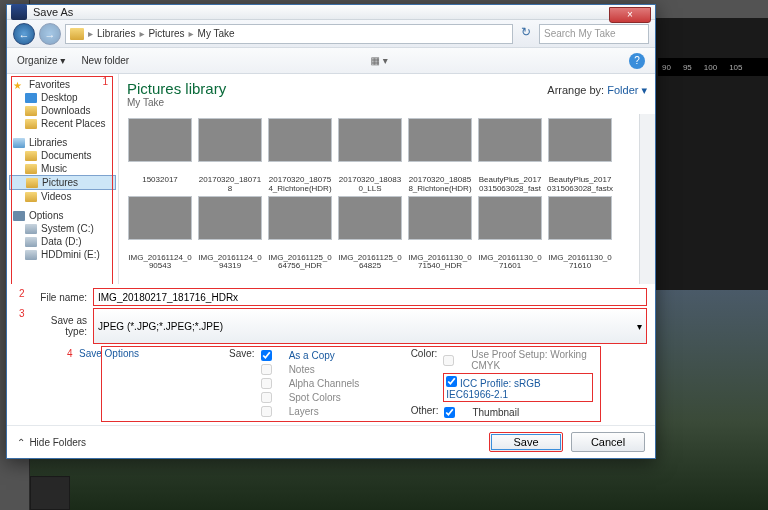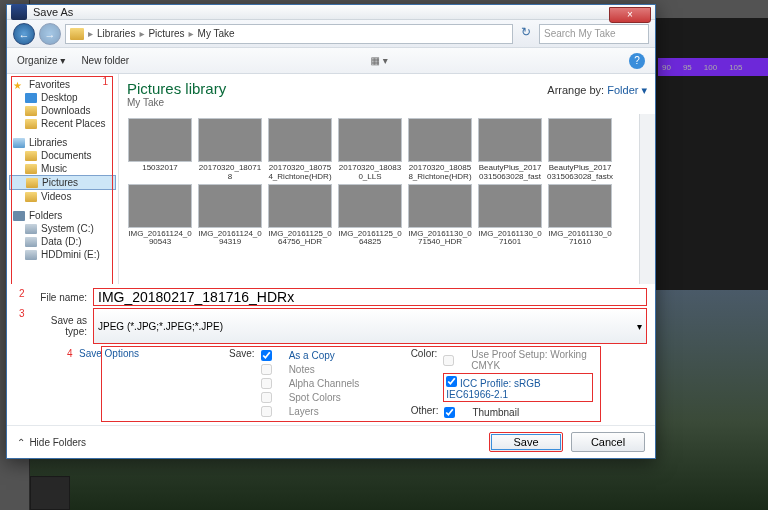--- a/index.html
+++ b/index.html
@@ -1,20 +1,20 @@
 <!DOCTYPE html>
 <html><head>
 <meta charset="utf-8">
 <style>
   * { box-sizing: border-box; margin: 0; padding: 0; font-family: "Segoe UI", Tahoma, sans-serif; }
   body { width: 768px; height: 510px; background: #1a1a1a; overflow: hidden; position: relative; }
   
   .ps-toolbar { position: absolute; left: 0; top: 0; width: 30px; height: 510px; background: #535353; border-right: 1px solid #2a2a2a; }
   .ps-menu { position: absolute; left: 30px; top: 0; right: 0; height: 18px; background: #535353; }
-  .ps-right { position: absolute; right: 0; top: 58px; width: 110px; height: 18px; background: #6d28d9; font-size: 8px; color: #aaa; display: flex; align-items: center; gap: 12px; padding-left: 4px; }
+  .ps-right { position: absolute; right: 0; top: 58px; width: 110px; height: 18px; background: #000000; font-size: 8px; color: #aaa; display: flex; align-items: center; gap: 12px; padding-left: 4px; }
   .ps-ruler { position: absolute; left: 30px; top: 476px; width: 40px; height: 34px; background: #282828; border: 1px solid #1a1a1a; }
   
   .dialog { position: absolute; left: 6px; top: 4px; width: 650px; height: 455px; background: #fff; border: 1px solid #3b6ea5; box-shadow: 0 4px 18px rgba(0,0,0,0.5); display: flex; flex-direction: column; }
   
   .titlebar { height: 15px; background: linear-gradient(#fdfdfd,#e8ecf0); display: flex; align-items: center; padding: 0 4px; border-bottom: 1px solid #cfd6dc; position: relative; }
   .titlebar .icon { width: 16px; height: 16px; background: linear-gradient(#2a4b8d,#1a2d55); border-radius: 2px; margin-right: 6px; }
   .titlebar .title { font-size: 11px; color: #222; }
   .titlebar .close { position: absolute; right: 4px; top: 2px; width: 42px; height: 16px; background: linear-gradient(#e07a7a,#c83a3a); border: 1px solid #8b2a2a; border-radius: 0 0 3px 3px; color: #fff; text-align: center; font-size: 10px; line-height: 14px; }
   
   .navrow { height: 28px; background: linear-gradient(#f6f8fb,#e8ecf2); display: flex; align-items: center; padding: 0 6px; gap: 4px; border-bottom: 1px solid #d5dbe2; }
@@ -49,35 +49,35 @@
   .main { flex: 1; display:flex; flex-direction:column; min-width:0; }
   .main-head { padding: 6px 8px; display:flex; align-items: baseline; }
   .main-head h2 { font-size: 15px; font-weight: normal; color: #0a6a3a; }
   .main-head .sub { font-size: 10px; color: #666; }
   .main-head .arrange { margin-left:auto; font-size:11px; color:#333; }
   .main-head .arrange b { color:#1a5aa0; font-weight:normal; }
   
   .thumbs { flex:1; overflow:hidden; padding: 4px 8px; display:flex; flex-wrap:wrap; align-content:flex-start; gap:2px 4px; }
   .thumb { width: 66px; display:flex; flex-direction:column; align-items:center; }
   .thumb .img { width:64px; height:44px; border:1px solid #c0c6cc; background:#888; }
-  .thumb .lbl { font-size:8px; color:#333; text-align:center; line-height:1.1; margin-top:2px; overflow:hidden; max-height:18px; word-break:break-all; }
+  .thumb .lbl { font-size:8px; color:#333; text-align:center; line-height:1.1; margin-top:14px; overflow:hidden; max-height:18px; word-break:break-all; }
   .scrollbar { width:16px; background:#f0f2f4; border-left:1px solid #d8dce0; }
   .main-row { display:flex; flex:1; min-height:0; }
   
   
   .t-sky { background: linear-gradient(#cfe3ee 40%,#4a6a3a 40%); }
   .t-sun { background: linear-gradient(#f5d28a 40%,#3a3a2a 40%); }
   .t-cloud { background: linear-gradient(#b8c8d4 40%,#5a6a6a 40%); }
   .t-grn { background: linear-gradient(#9ab8c8 40%,#3a6a2a 40%); }
   .t-dark { background: linear-gradient(#8a9aa8 40%,#2a3a2a 40%); }
   
   .bottom { padding: 2px 8px 6px 28px; font-size: 10px; position:relative; }
   .frow { display:flex; align-items:center; margin:2px 0; }
   .flabel { width:58px; text-align:right; padding-right:6px; color:#333; }
-  .finput { flex:1; height:18px; border:1px solid #abb3bc; background:#fff; padding:0 4px; font-size:14px; }
+  .finput { flex:1; height:18px; border:1px solid #abb3bc; background:#fff; padding:0 4px; font-size:10px; }
   .fselect { flex:1; height:36px; border:1px solid #abb3bc; background:linear-gradient(#fff,#ebeff3); padding:0 4px; font-size:10px; display:flex; align-items:center; }
   .frow .annot { border:1.5px solid #e62e2e; }
   .numlabel { position:absolute; left:12px; color:#e62e2e; font-size:10px; }
   
   .opts { display:flex; margin-top:4px; font-size:10px; position:relative; }
   .opts .annot4 { position:absolute; left:66px; top:-2px; width:500px; height:76px; border:1.5px solid #e62e2e; pointer-events:none; }
   .opts-link { color:#1a5aa0; margin-left:44px; }
   .opts-col2 { width:130px; }
   .opts-col3 { width:150px; }
   .opts-head { color:#333; text-align:center; padding-right:6px; }
@@ -181,21 +181,21 @@
             <span>Pictures</span>
           </div>
         <div class="tree-item">
             <span class="ico folder"></span>
             <span>Videos</span>
           </div>
       </div>
       <div class="tree-group">
         <div class="tree-head">
             <span class="ico comp"></span>
-            <span>Folders</span>
+            <span>Options</span>
           </div>
         <div class="tree-item">
             <span class="ico drive"></span>
             <span>System (C:)</span>
           </div>
         <div class="tree-item">
             <span class="ico drive"></span>
             <span>Data (D:)</span>
           </div>
         <div class="tree-item">

